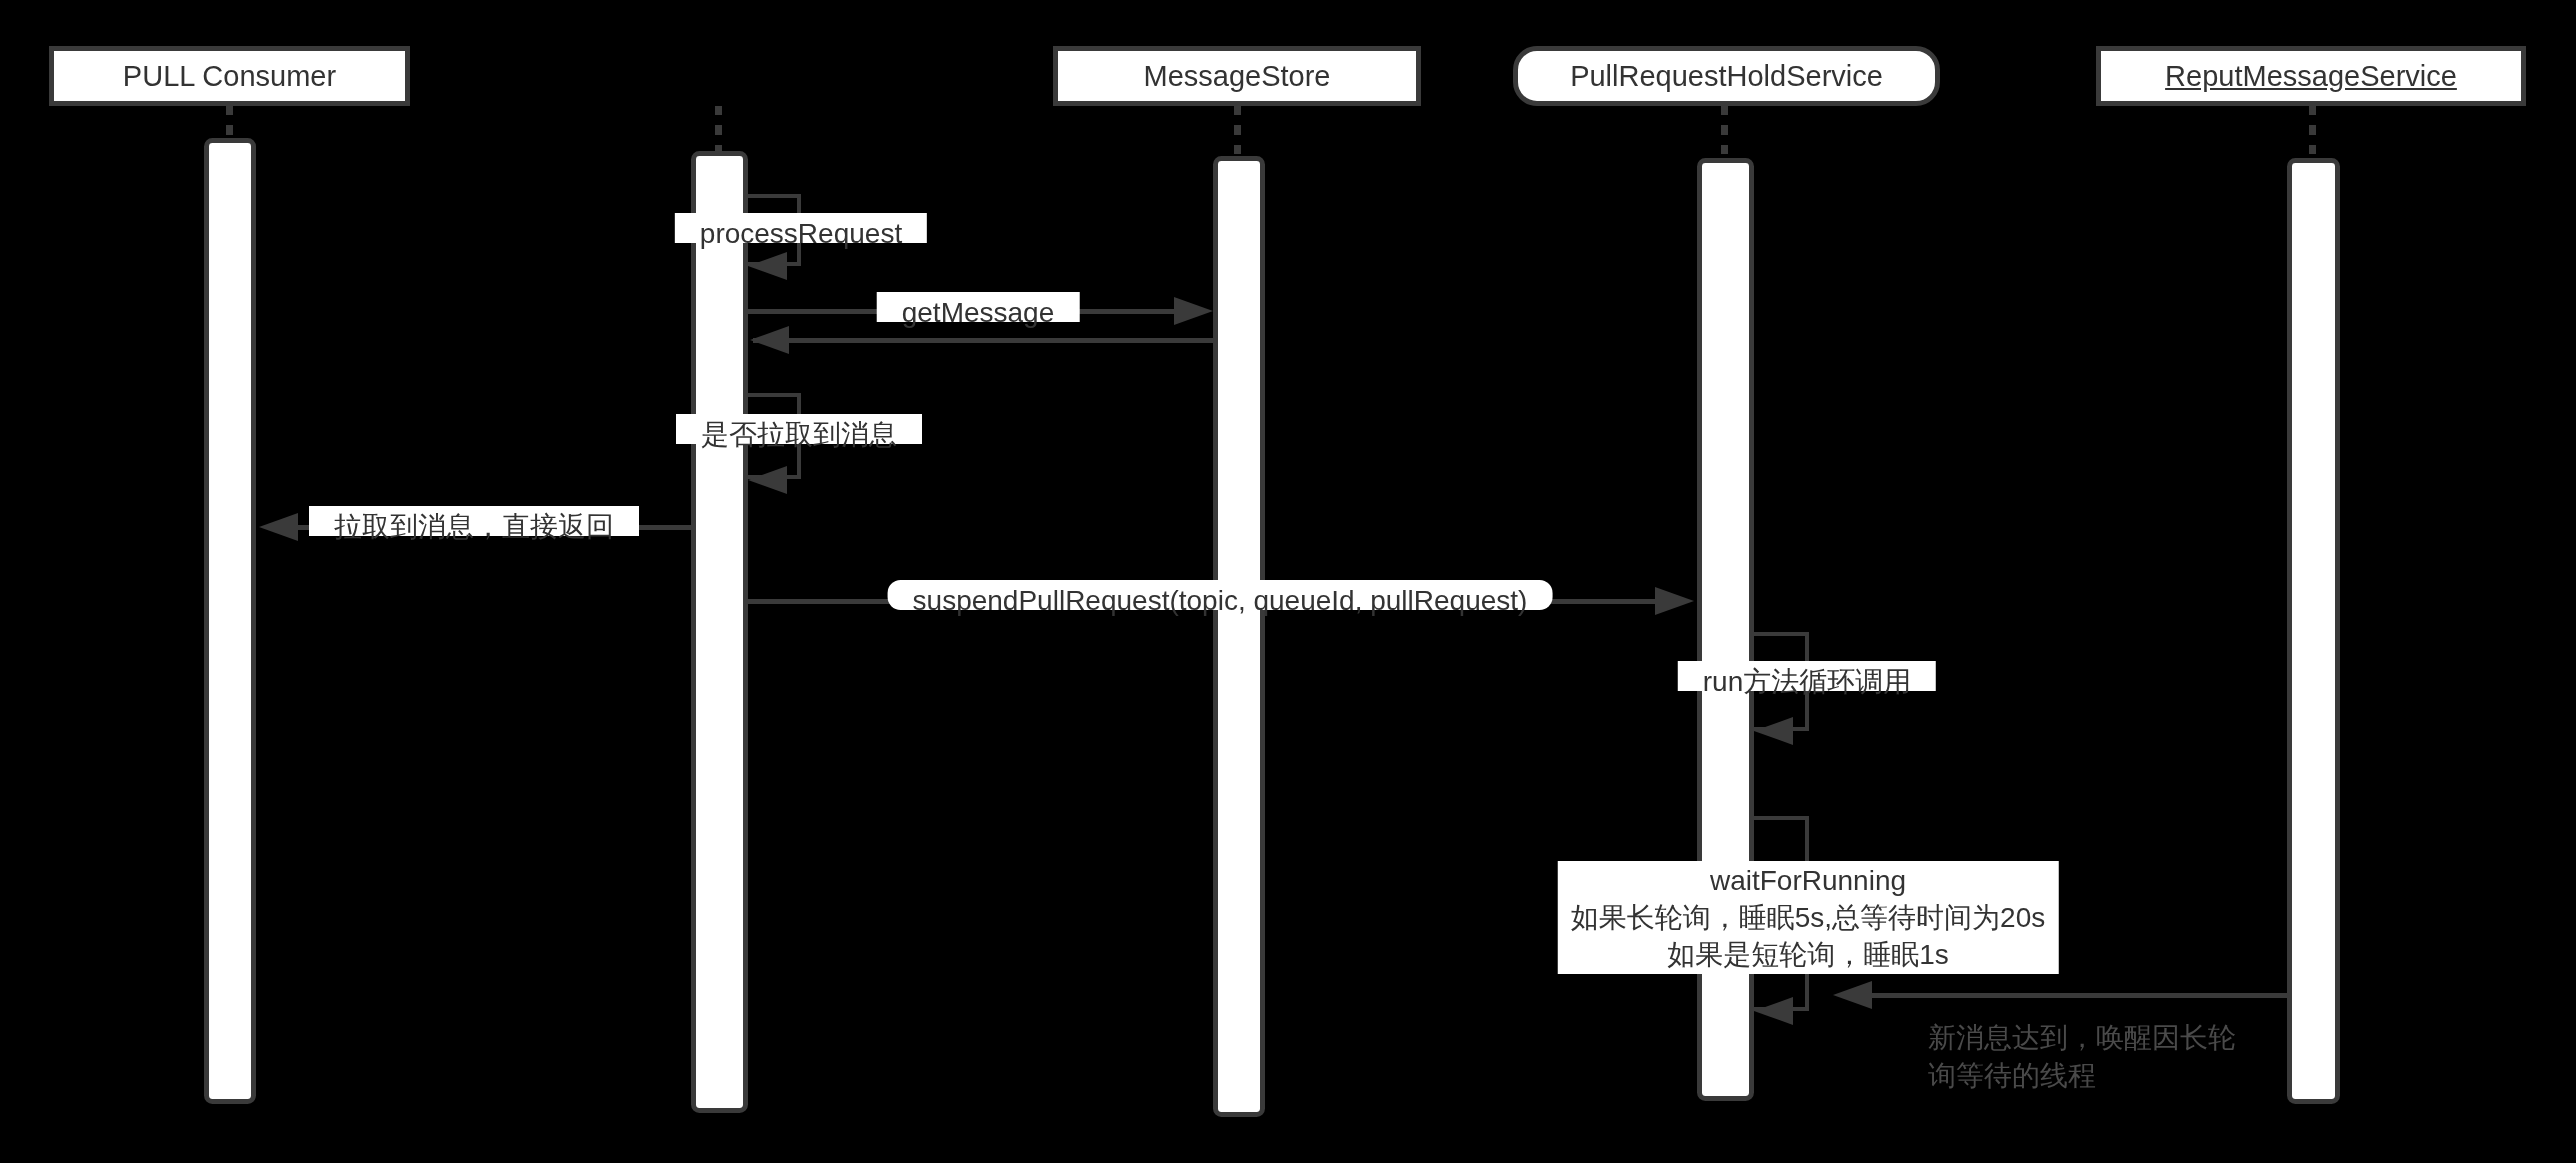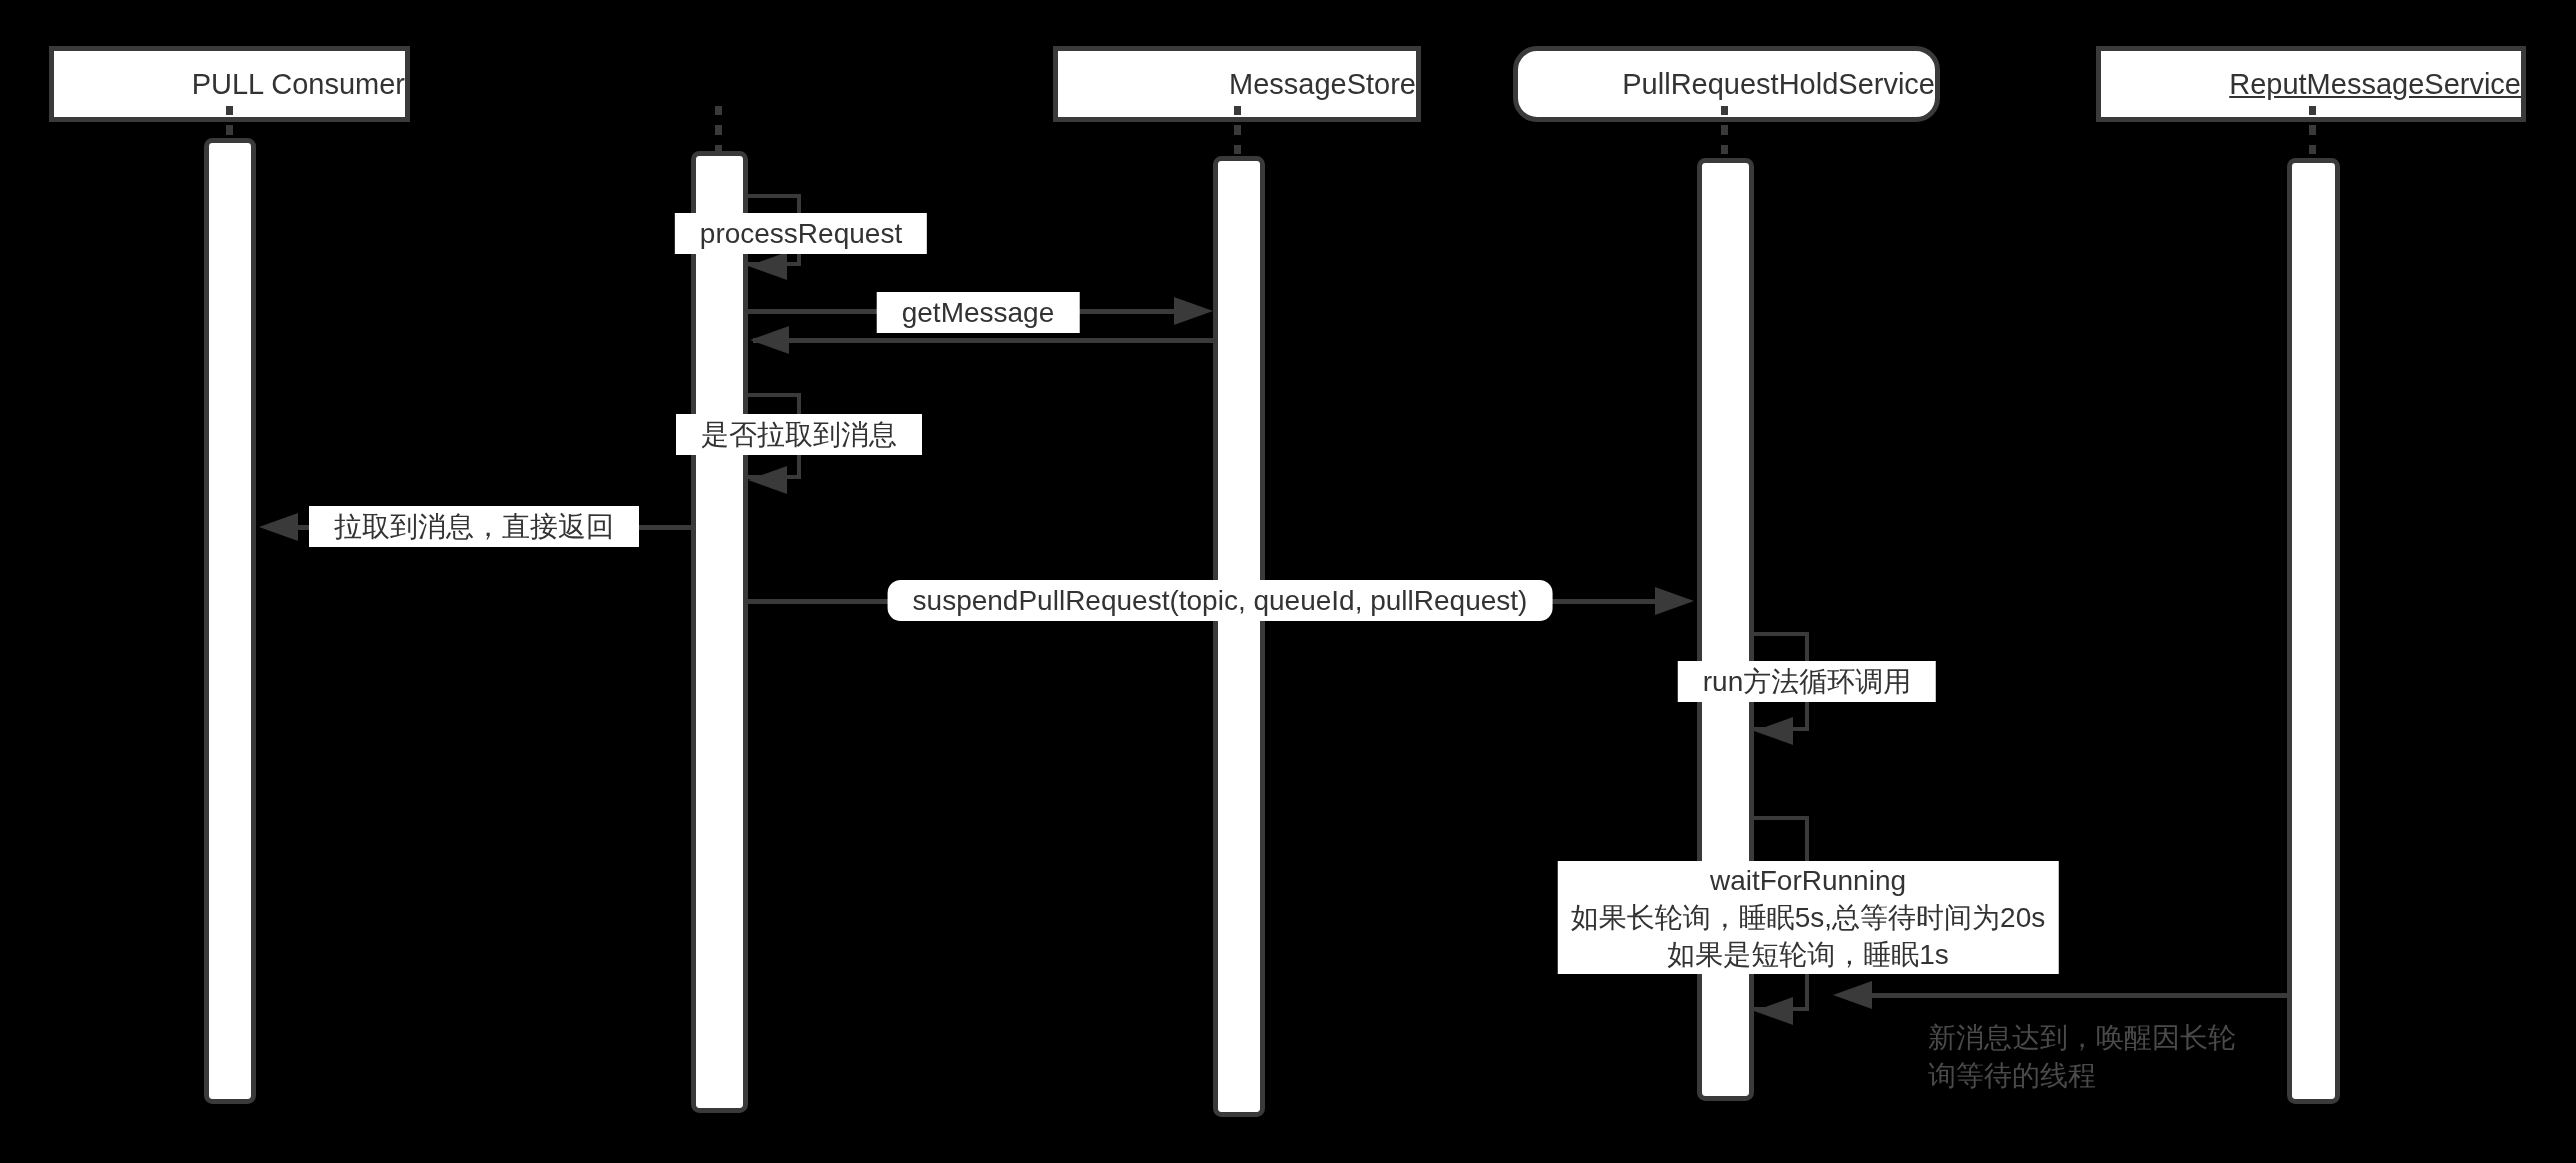--- a/index.html
+++ b/index.html
@@ -11,24 +11,24 @@
     --bar-fill:#ffffff;
   }
   html,body{margin:0;padding:0;background:var(--bg);}
   #diagram{
     position:relative;width:2576px;height:1163px;background:var(--bg);
     overflow:hidden;
     font-family:"Liberation Sans","DejaVu Sans",sans-serif;
   }
   
   .pbox{
-    position:absolute;height:76px;box-sizing:border-box;
+    position:absolute;height:60px;box-sizing:border-box;
     background:var(--label-bg);border:5.6px solid var(--line);
     color:var(--label-text);font-size:29px;
-    display:flex;align-items:center;justify-content:flex-end;
+    display:flex;align-items:center;justify-content:center;
     white-space:nowrap;
   }
   
   .stub{
     position:absolute;width:7.4px;
     background:repeating-linear-gradient(to bottom,var(--line) 0 9.3px,transparent 9.3px 19.5px);
   }
   
   .bar{
     position:absolute;box-sizing:border-box;background:var(--bar-fill);
@@ -46,21 +46,21 @@
   .ah-l{position:absolute;width:0;height:0;
     border-top:14px solid transparent;border-bottom:14px solid transparent;
     border-right:39px solid var(--line);}
   .ah-r{position:absolute;width:0;height:0;
     border-top:14px solid transparent;border-bottom:14px solid transparent;
     border-left:39px solid var(--line);}
   
   .mlabel{
     position:absolute;transform:translateX(-50%);
     background:var(--label-bg);color:var(--label-text);
-    font-size:28px;line-height:41px;height:41px;padding:0 25px;
+    font-size:28px;line-height:41px;height:30px;padding:0 25px;
     white-space:nowrap;text-align:right;
   }
   .mlabel-multi{
     position:absolute;transform:translateX(-50%);
     background:var(--label-bg);color:var(--label-text);
     font-size:28px;line-height:37px;padding:1px 13px;
     white-space:nowrap;text-align:center;
   }
   
   .note{

